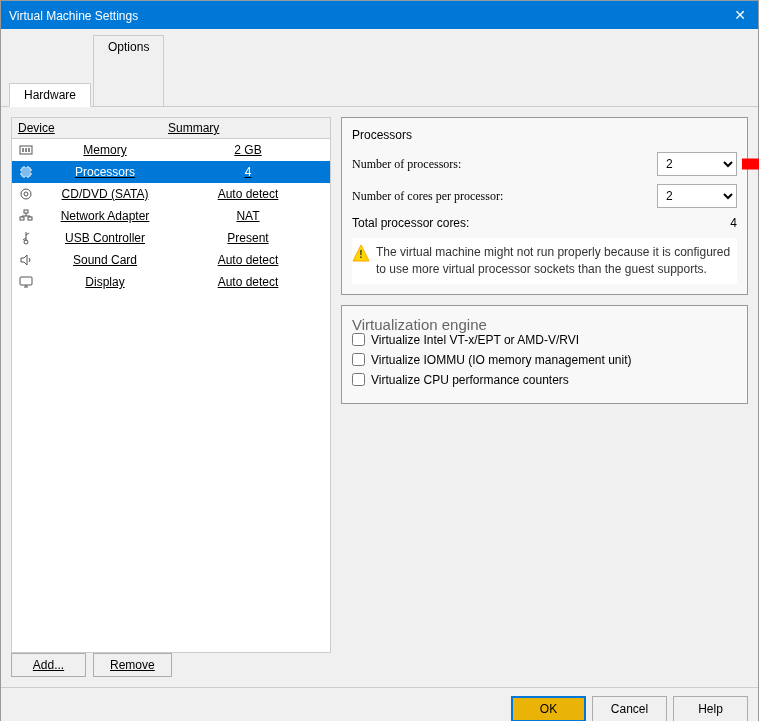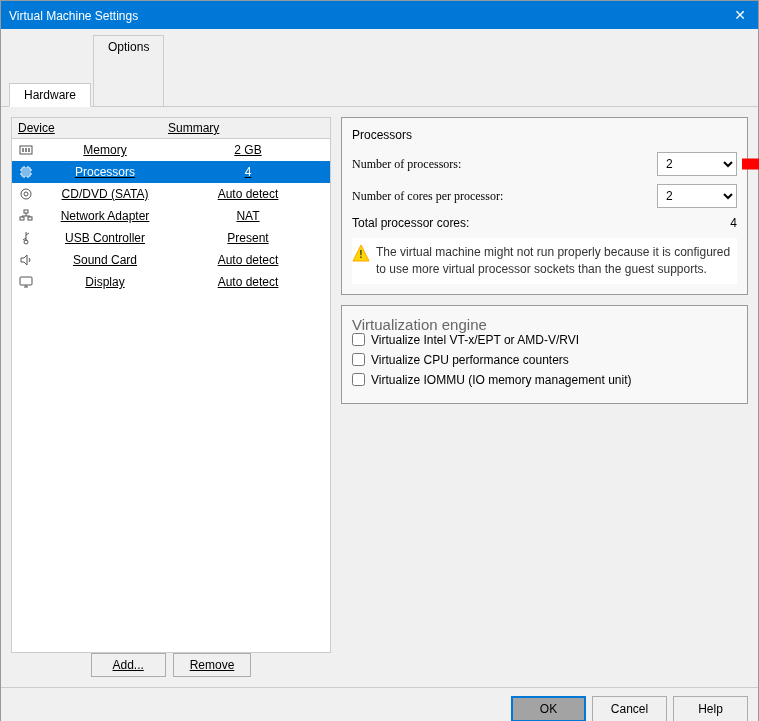--- a/index.html
+++ b/index.html
@@ -107,21 +107,20 @@
       align-items: center;
       justify-content: center;
       flex-shrink: 0;
     }
     .col-device-name { width: 134px; font-size: 12px; }
     .col-summary-val { flex: 1; font-size: 12px; }
     .left-buttons {
       display: flex;
       gap: 7px;
       margin-top: 0;
-      justify-content: center;
     }
     .btn {
       padding: 4px 16px;
       background: #f0f0f0;
       border: 1px solid #adadad;
       cursor: pointer;
       font-size: 12px;
       min-width: 75px;
     }
     
@@ -217,21 +216,21 @@
     
     .bottom-bar {
       display: flex;
       justify-content: flex-end;
       gap: 6px;
       padding: 8px 10px;
       border-top: 1px solid #ccc;
     }
     .btn-ok {
       padding: 4px 20px;
-      background: #a3a3a3;
+      background: #eab308;
       border: 2px solid #0078d7;
       cursor: pointer;
       font-size: 12px;
       min-width: 75px;
     }
     .btn-cancel, .btn-help {
       padding: 4px 16px;
       background: #f0f0f0;
       border: 1px solid #adadad;
       cursor: pointer;
@@ -424,25 +423,25 @@
 
       <div class="virt-section">
         <div class="virt-title">Virtualization engine</div>
 
         <div class="checkbox-row">
           <input type="checkbox" style="">
           <label>Virtualize Intel VT-x/EPT or AMD-V/RVI</label>
         </div>
         <div class="checkbox-row">
           <input type="checkbox" style="">
-          <label>Virtualize CPU performance counters</label>
+          <label>Virtualize IOMMU (IO memory management unit)</label>
         </div>
         <div class="checkbox-row">
           <input type="checkbox" style="">
-          <label>Virtualize IOMMU (IO memory management unit)</label>
+          <label>Virtualize CPU performance counters</label>
         </div>
       </div>
     </div>
   </div>
 
   <div class="bottom-bar">
     <button class="btn-ok">OK</button>
     <button class="btn-cancel">Cancel</button>
     <button class="btn-help">Help</button>
   </div>

